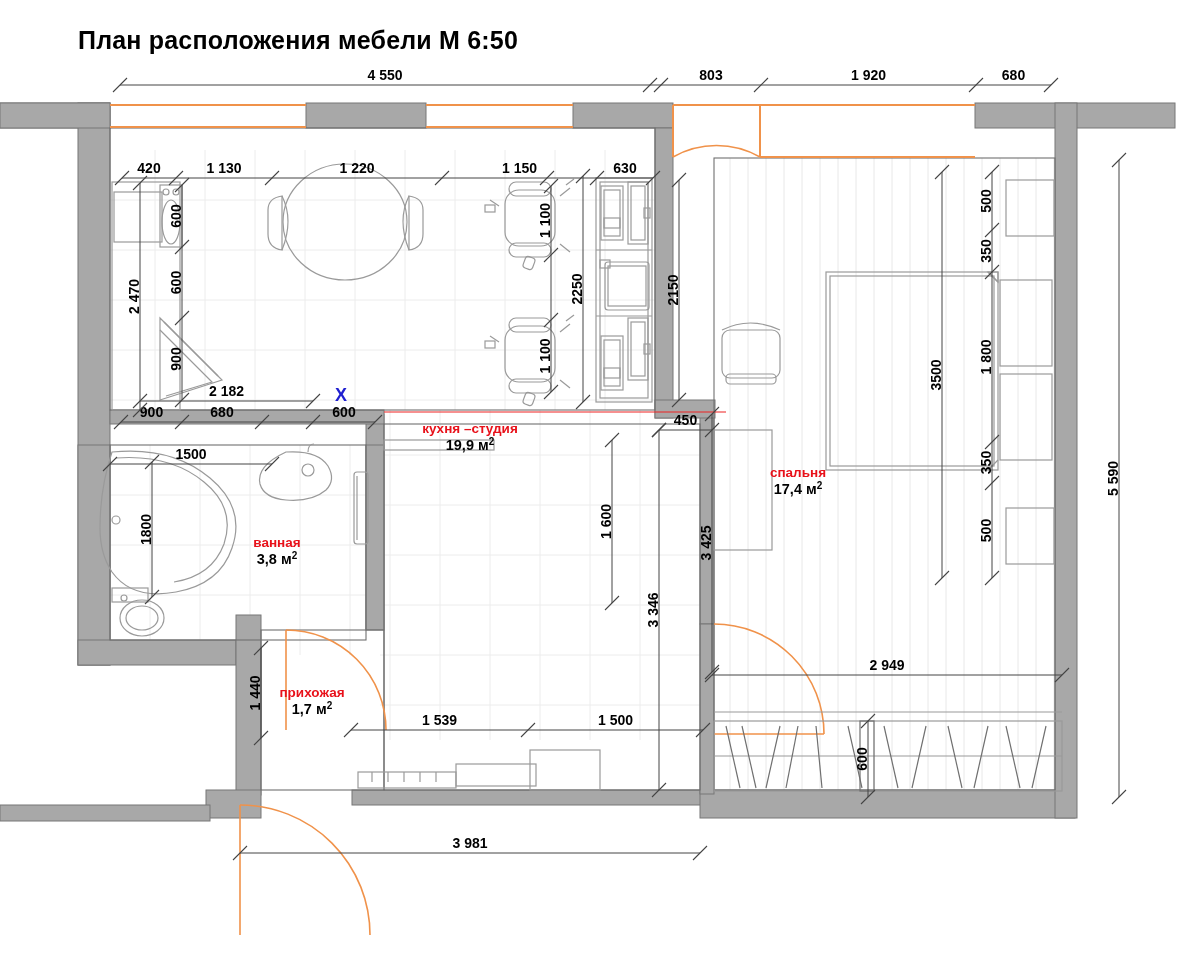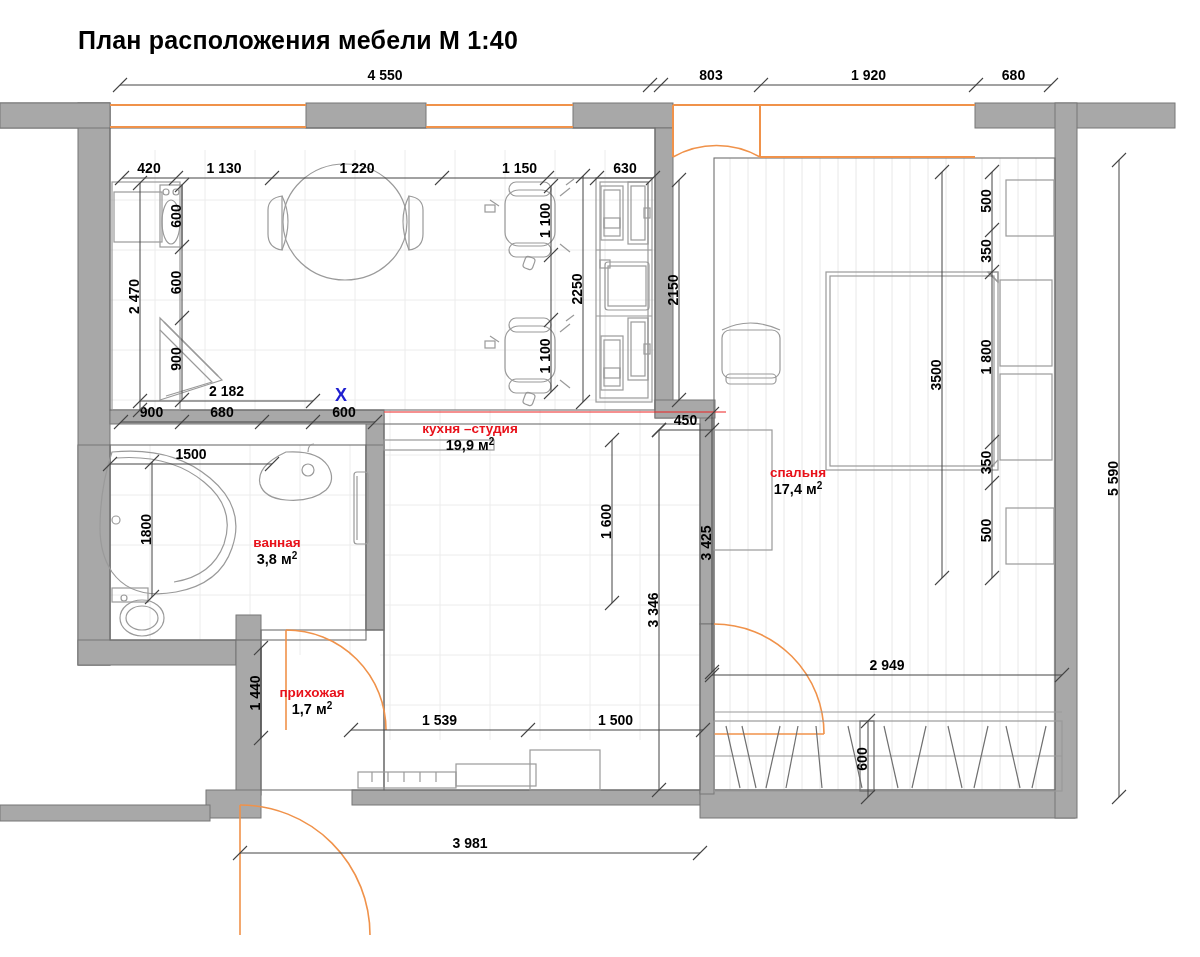--- a/index.html
+++ b/index.html
@@ -17,21 +17,21 @@
             font-size:14.5px;font-weight:bold;fill:#000;}
   .sup{font-size:10px;}
   .xmark{font-family:"Liberation Sans","DejaVu Sans",sans-serif;
          font-size:18px;font-weight:bold;fill:#2020d0;}
 </style>
 </head>
 <body>
 
 <div id="root">
 
-  <div id="title">План расположения мебели  М 1:40</div>
+  <div id="title">План расположения мебели  М 6:50</div>
 
   <svg id="plan" viewBox="0 0 1200 957" xmlns="http://www.w3.org/2000/svg">
 
     <defs>
       <clipPath id="clipKitchen">
           <rect x="110" y="150" width="560" height="260"></rect>
         </clipPath>
       <clipPath id="clipBed">
           <rect x="712" y="158" width="360" height="640"></rect>
         </clipPath>

